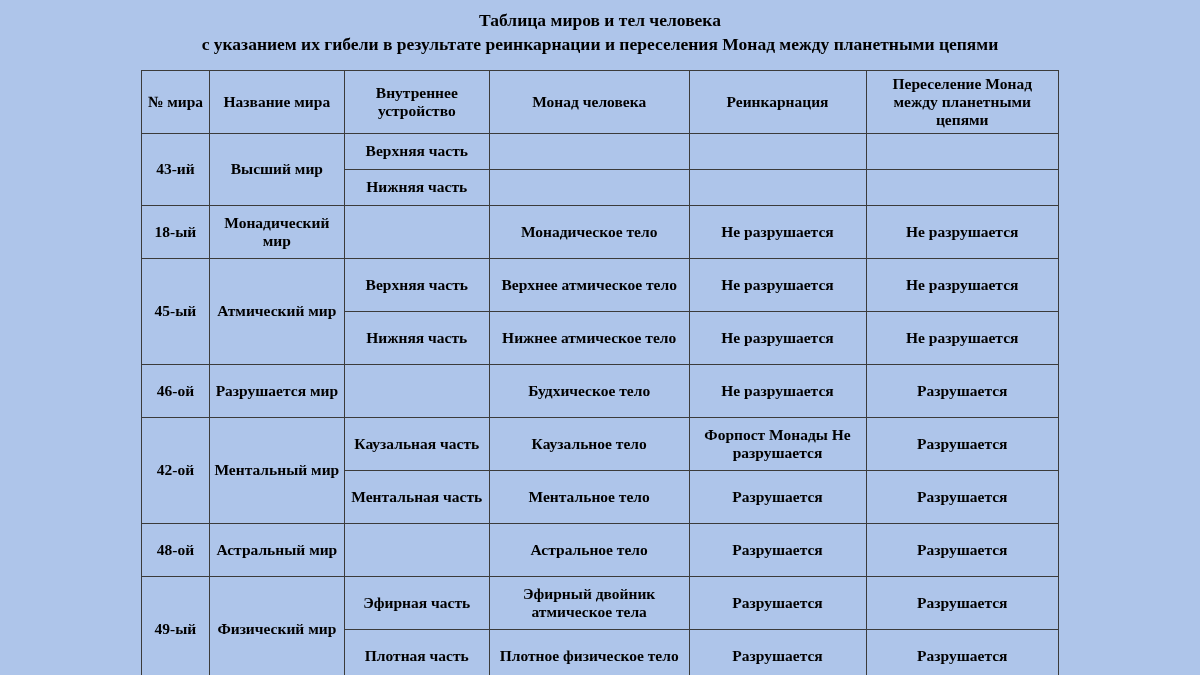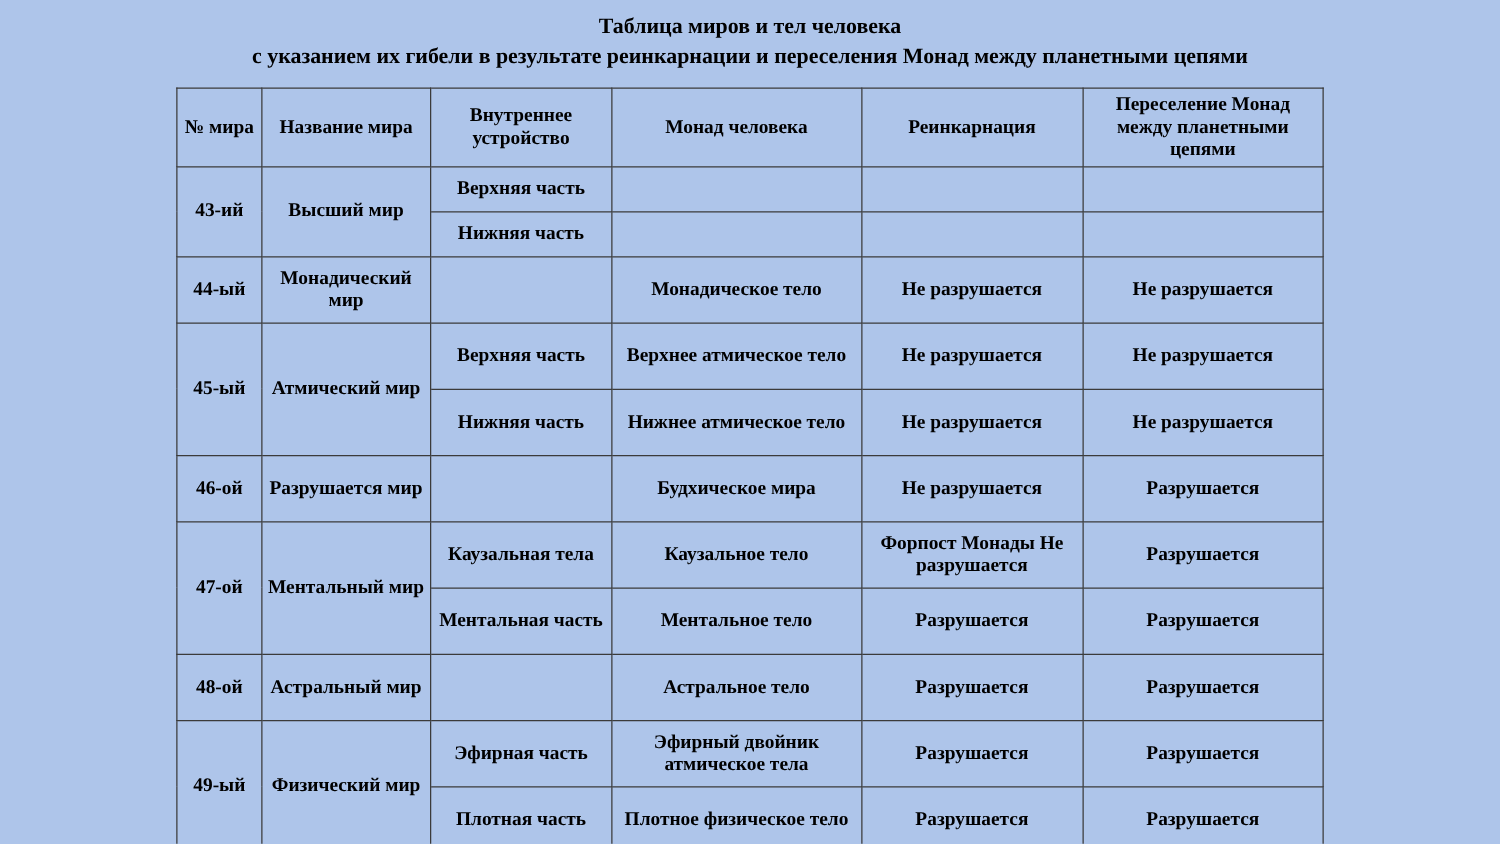--- a/index.html
+++ b/index.html
@@ -108,21 +108,21 @@
         <td class="plain"></td>
       </tr>
       <tr class="row-h">
         <td>Нижняя часть</td>
         <td class="plain"></td>
         <td class="plain"></td>
         <td class="plain"></td>
       </tr>
 
       <tr class="row-tall">
-        <td>44-ый</td>
+        <td>18-ый</td>
         <td>Монадический мир</td>
         <td></td>
         <td>Монадическое тело</td>
         <td class="green">Не разрушается</td>
         <td class="green">Не разрушается</td>
       </tr>
 
       <tr class="row-tall">
         <td rowspan="2">45-ый</td>
         <td rowspan="2">Атмический мир</td>
@@ -135,29 +135,29 @@
         <td>Нижняя часть</td>
         <td>Нижнее атмическое тело</td>
         <td class="green">Не разрушается</td>
         <td class="green">Не разрушается</td>
       </tr>
 
       <tr class="row-tall">
         <td>46-ой</td>
         <td>Разрушается мир</td>
         <td></td>
-        <td>Будхическое мира</td>
+        <td>Будхическое тело</td>
         <td class="green">Не разрушается</td>
         <td class="pink">Разрушается</td>
       </tr>
 
       <tr class="row-tall">
-        <td rowspan="2">47-ой</td>
+        <td rowspan="2">42-ой</td>
         <td rowspan="2">Ментальный мир</td>
-        <td>Каузальная тела</td>
+        <td>Каузальная часть</td>
         <td>Каузальное тело</td>
         <td class="green">Форпост Монады Не разрушается</td>
         <td class="pink">Разрушается</td>
       </tr>
       <tr class="row-tall">
         <td>Ментальная часть</td>
         <td>Ментальное тело</td>
         <td class="pink">Разрушается</td>
         <td class="pink">Разрушается</td>
       </tr>

